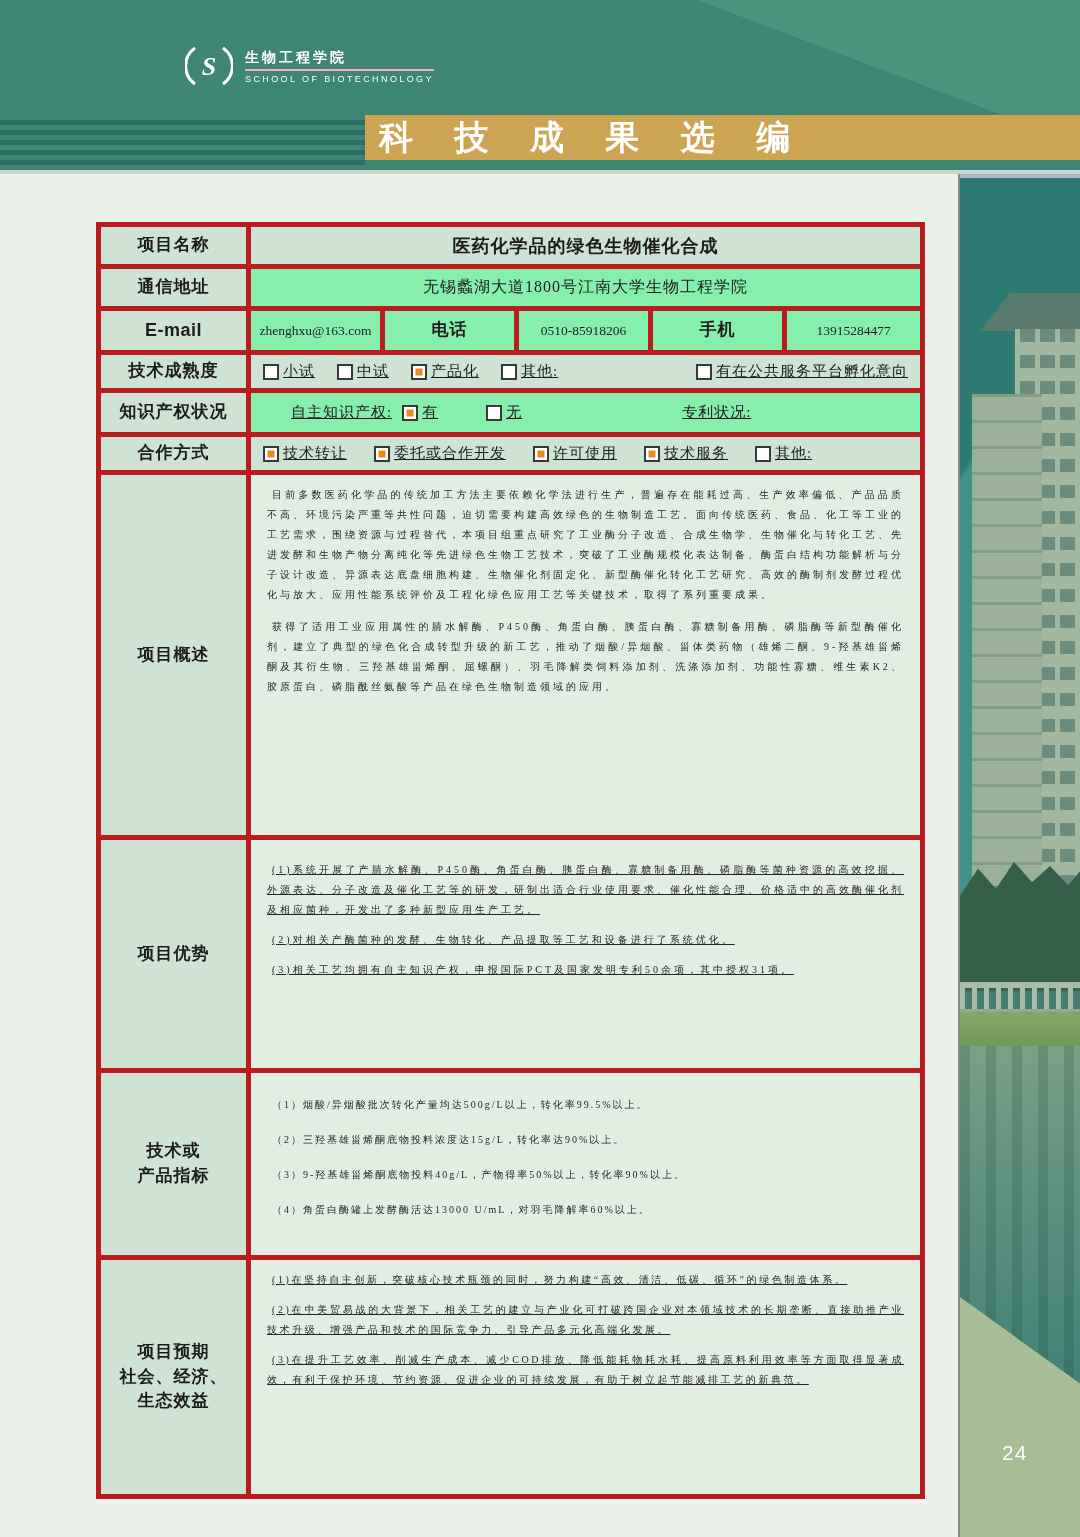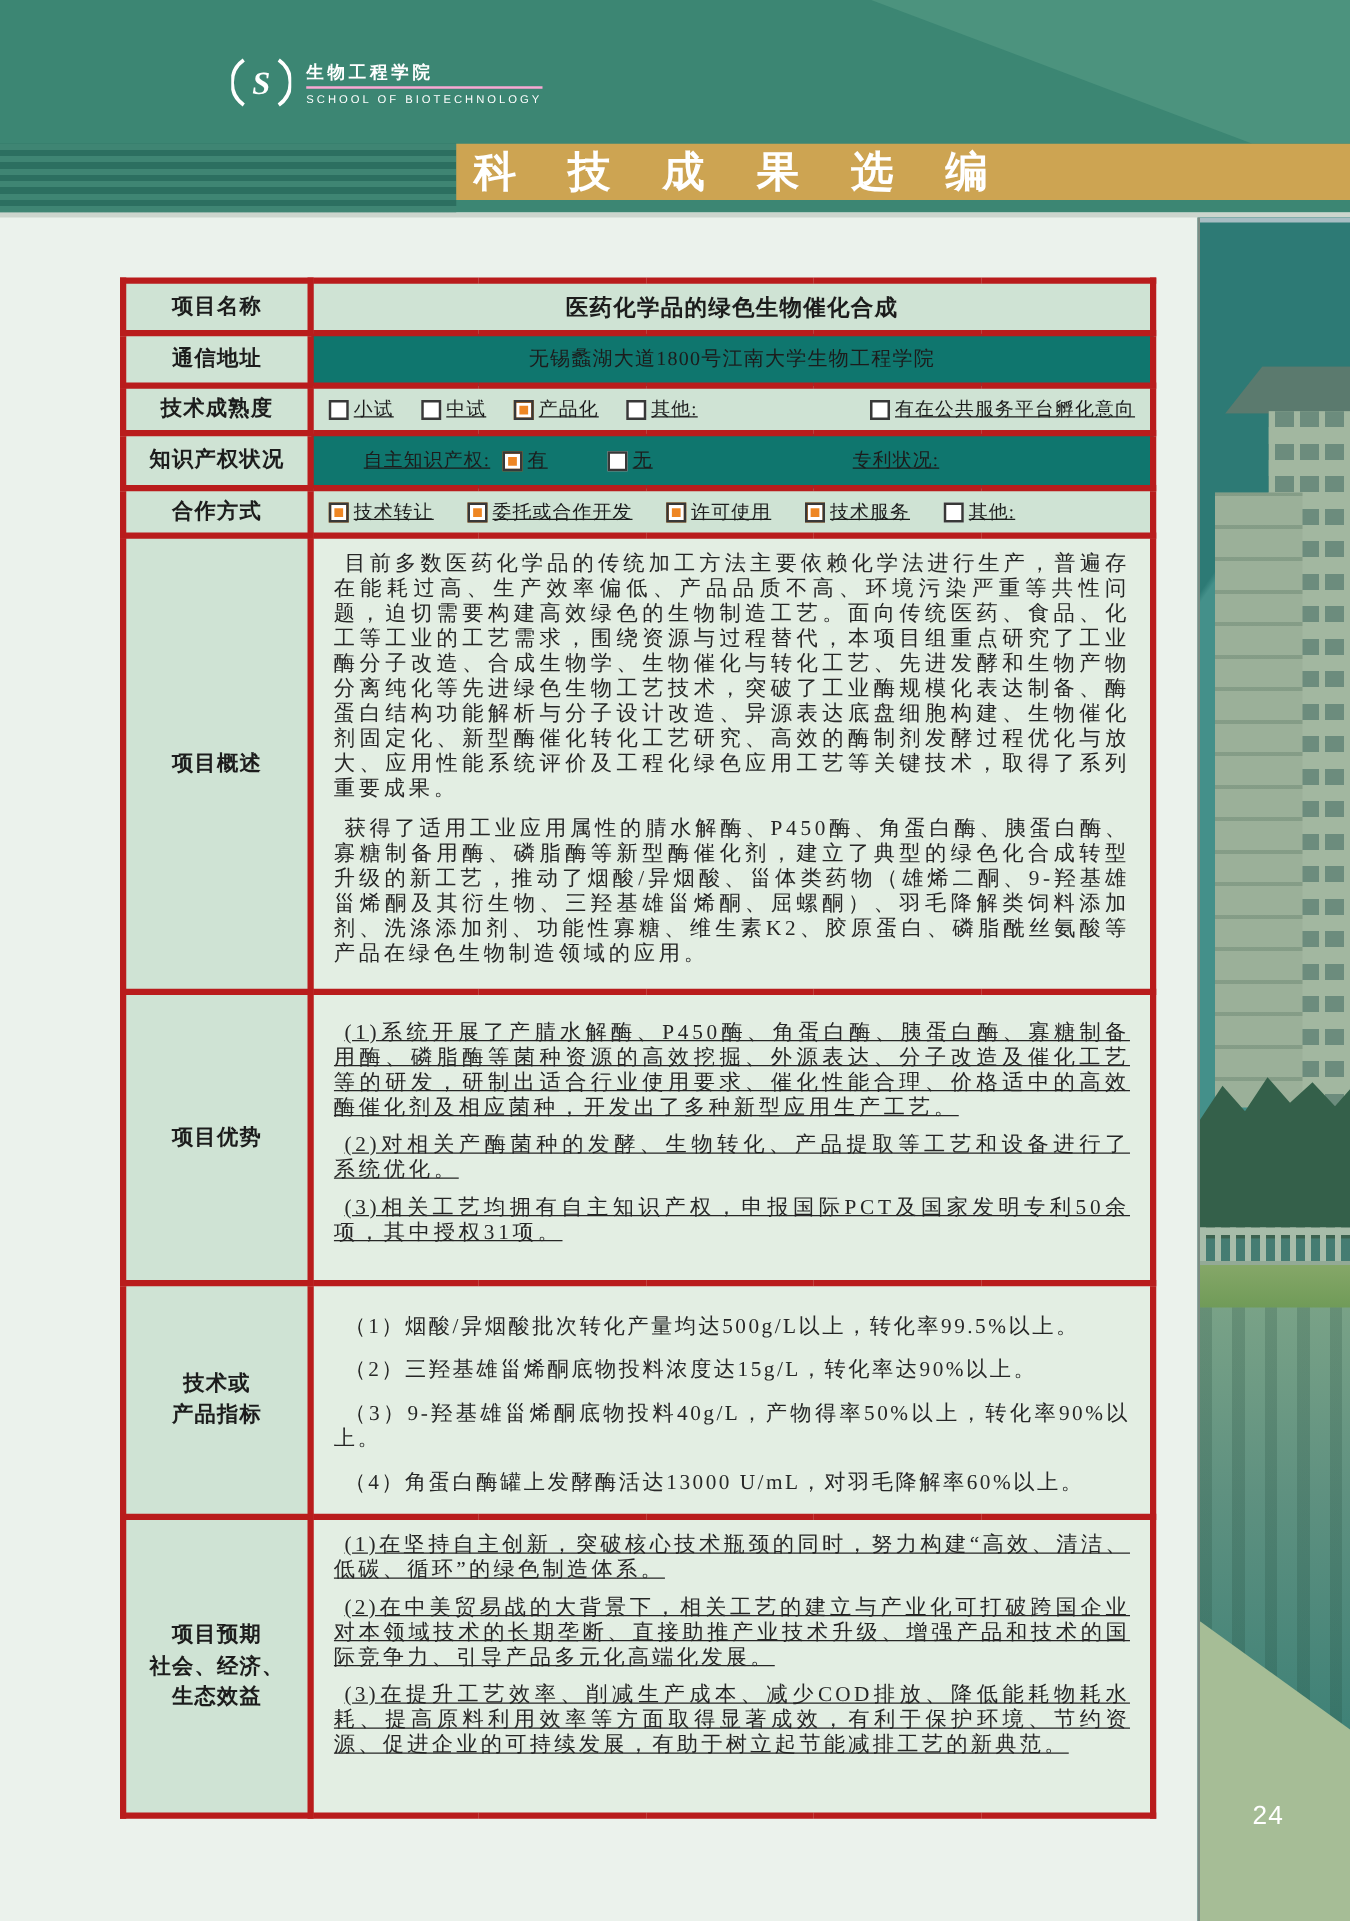--- a/index.html
+++ b/index.html
@@ -54,21 +54,21 @@
   .page-num{position:absolute;left:42px;bottom:72px;color:#ffffff;font-size:21px;letter-spacing:1px;}
 
   
   .content{position:absolute;left:96px;top:222px;width:824px;}
   table.form{border-collapse:collapse;width:824px;table-layout:fixed;
         border:2px solid #6f756f;}
   table.form td{border:5px solid #b91c1c;vertical-align:middle;box-sizing:border-box;color:#1c1c1c;}
   .lab{background:#cfe3d4;text-align:center;font-weight:bold;font-size:17px;
         letter-spacing:1px;white-space:pre-line;line-height:1.45;}
   .green{background:#cfe3d4;}
-  .beige{background:#0f766e;}
+  .beige{background:#86efac;}
   .txtbg{background:#e3eee3;}
   .center{text-align:center;}
   .title-val{font-weight:bold;font-size:18px;letter-spacing:1px;}
   .serif{font-family:"Liberation Serif",serif;font-size:16px;letter-spacing:1px;}
   .small-serif{font-family:"Liberation Serif",serif;font-size:13.5px;}
   .email-lab{font-size:18px;font-weight:bold;letter-spacing:.5px;}
   .r1 td{height:42px;} .r2 td{height:42px;} .r3 td{height:44px;} .r4 td{height:44px;}
   .r5 td{height:38px;} .r6 td{height:44px;} .r7 td{height:38px;}
 
   
@@ -76,21 +76,21 @@
   .cbflex{display:flex;align-items:center;text-decoration:underline;}
   .opt{display:inline-flex;align-items:center;white-space:nowrap;}
   .cb{width:16px;height:16px;border:2px solid #383838;background:#fff;margin-right:4px;
       display:inline-block;box-sizing:border-box;flex:0 0 auto;}
   .cb[data-checked="true"]{background:#ee8623;box-shadow:inset 0 0 0 2.5px #fff;}
 
   
   .textcell{vertical-align:top;padding:10px 16px 6px 16px;}
   .cellbox{overflow:hidden;font-family:"Liberation Serif",serif;color:#262626;
         text-align:justify;}
-  .cellbox p{margin:0 0 12px 0;font-size:17px;line-height:20px;text-indent:.5em;}
+  .cellbox p{margin:0 0 12px 0;font-size:10px;line-height:20px;text-indent:.5em;}
   .ov .cellbox{letter-spacing:3px;}  .ov .cellbox{height:344px;}
   .adv .cellbox{letter-spacing:3px;height:212px;padding-top:10px;box-sizing:border-box;}
   .ind .cellbox{letter-spacing:2px;height:166px;padding-top:12px;box-sizing:border-box;}
   .ind .cellbox p{margin-bottom:15px;}
   .ben .cellbox{letter-spacing:2.6px;height:218px;box-sizing:border-box;}
   .adv .cellbox p, .ben .cellbox p{margin-bottom:10px;text-decoration:underline;}
 </style>
 </head>
 <body>
 
@@ -147,20 +147,28 @@
     <td class="lab">项目名称</td>
     <td class="green center title-val" colspan="5">医药化学品的绿色生物催化合成</td>
   </tr>
 
   <tr class="r2">
     <td class="lab">通信地址</td>
     <td class="beige center serif" colspan="5">无锡蠡湖大道1800号江南大学生物工程学院</td>
   </tr>
 
 
+  <tr class="r4">
+    <td class="lab email-lab">E-mail</td>
+    <td class="beige center small-serif">zhenghxu@163.com</td>
+    <td class="beige center lab">电话</td>
+    <td class="beige center small-serif">0510-85918206</td>
+    <td class="beige center lab">手机</td>
+    <td class="beige center small-serif">13915284477</td>
+  </tr>
 
   <tr class="r5">
     <td class="lab">技术成熟度</td>
     <td class="green cbcell" colspan="5">
       <div class="cbflex" style="gap:22px;">
         <span class="opt">
           <span class="cb" data-checked="false"></span>
           <span>小试</span>
               </span>
         <span class="opt">

